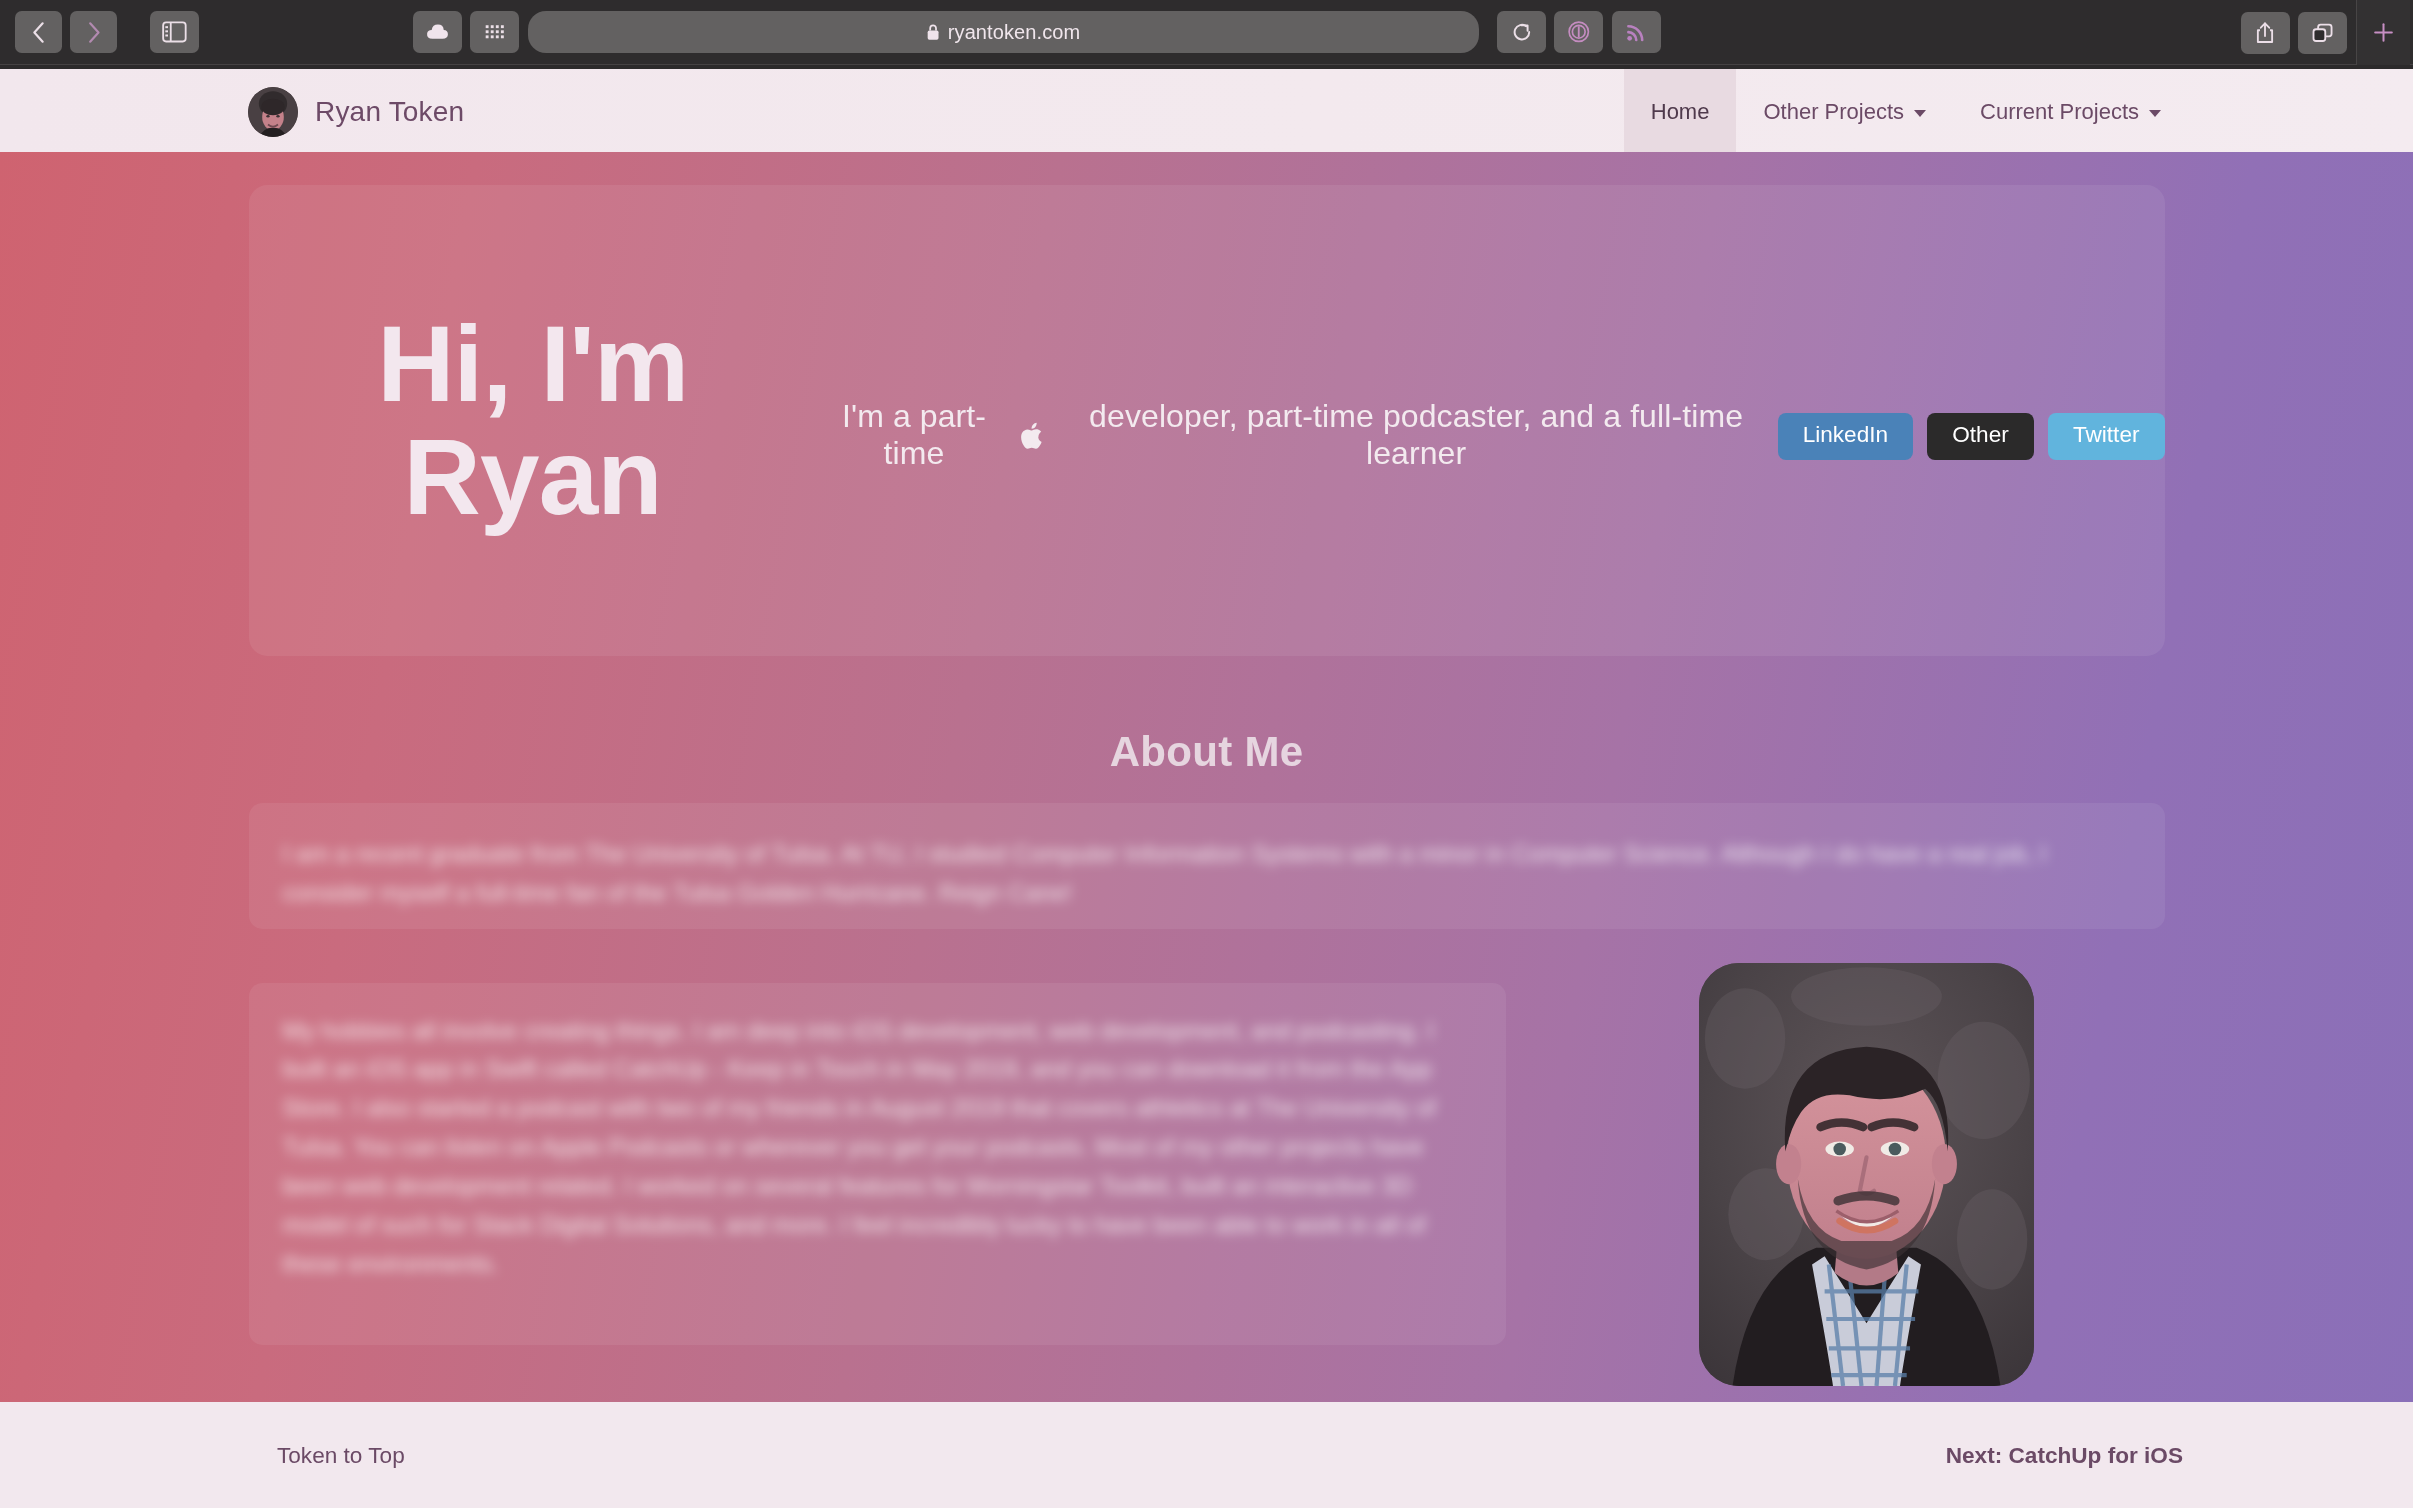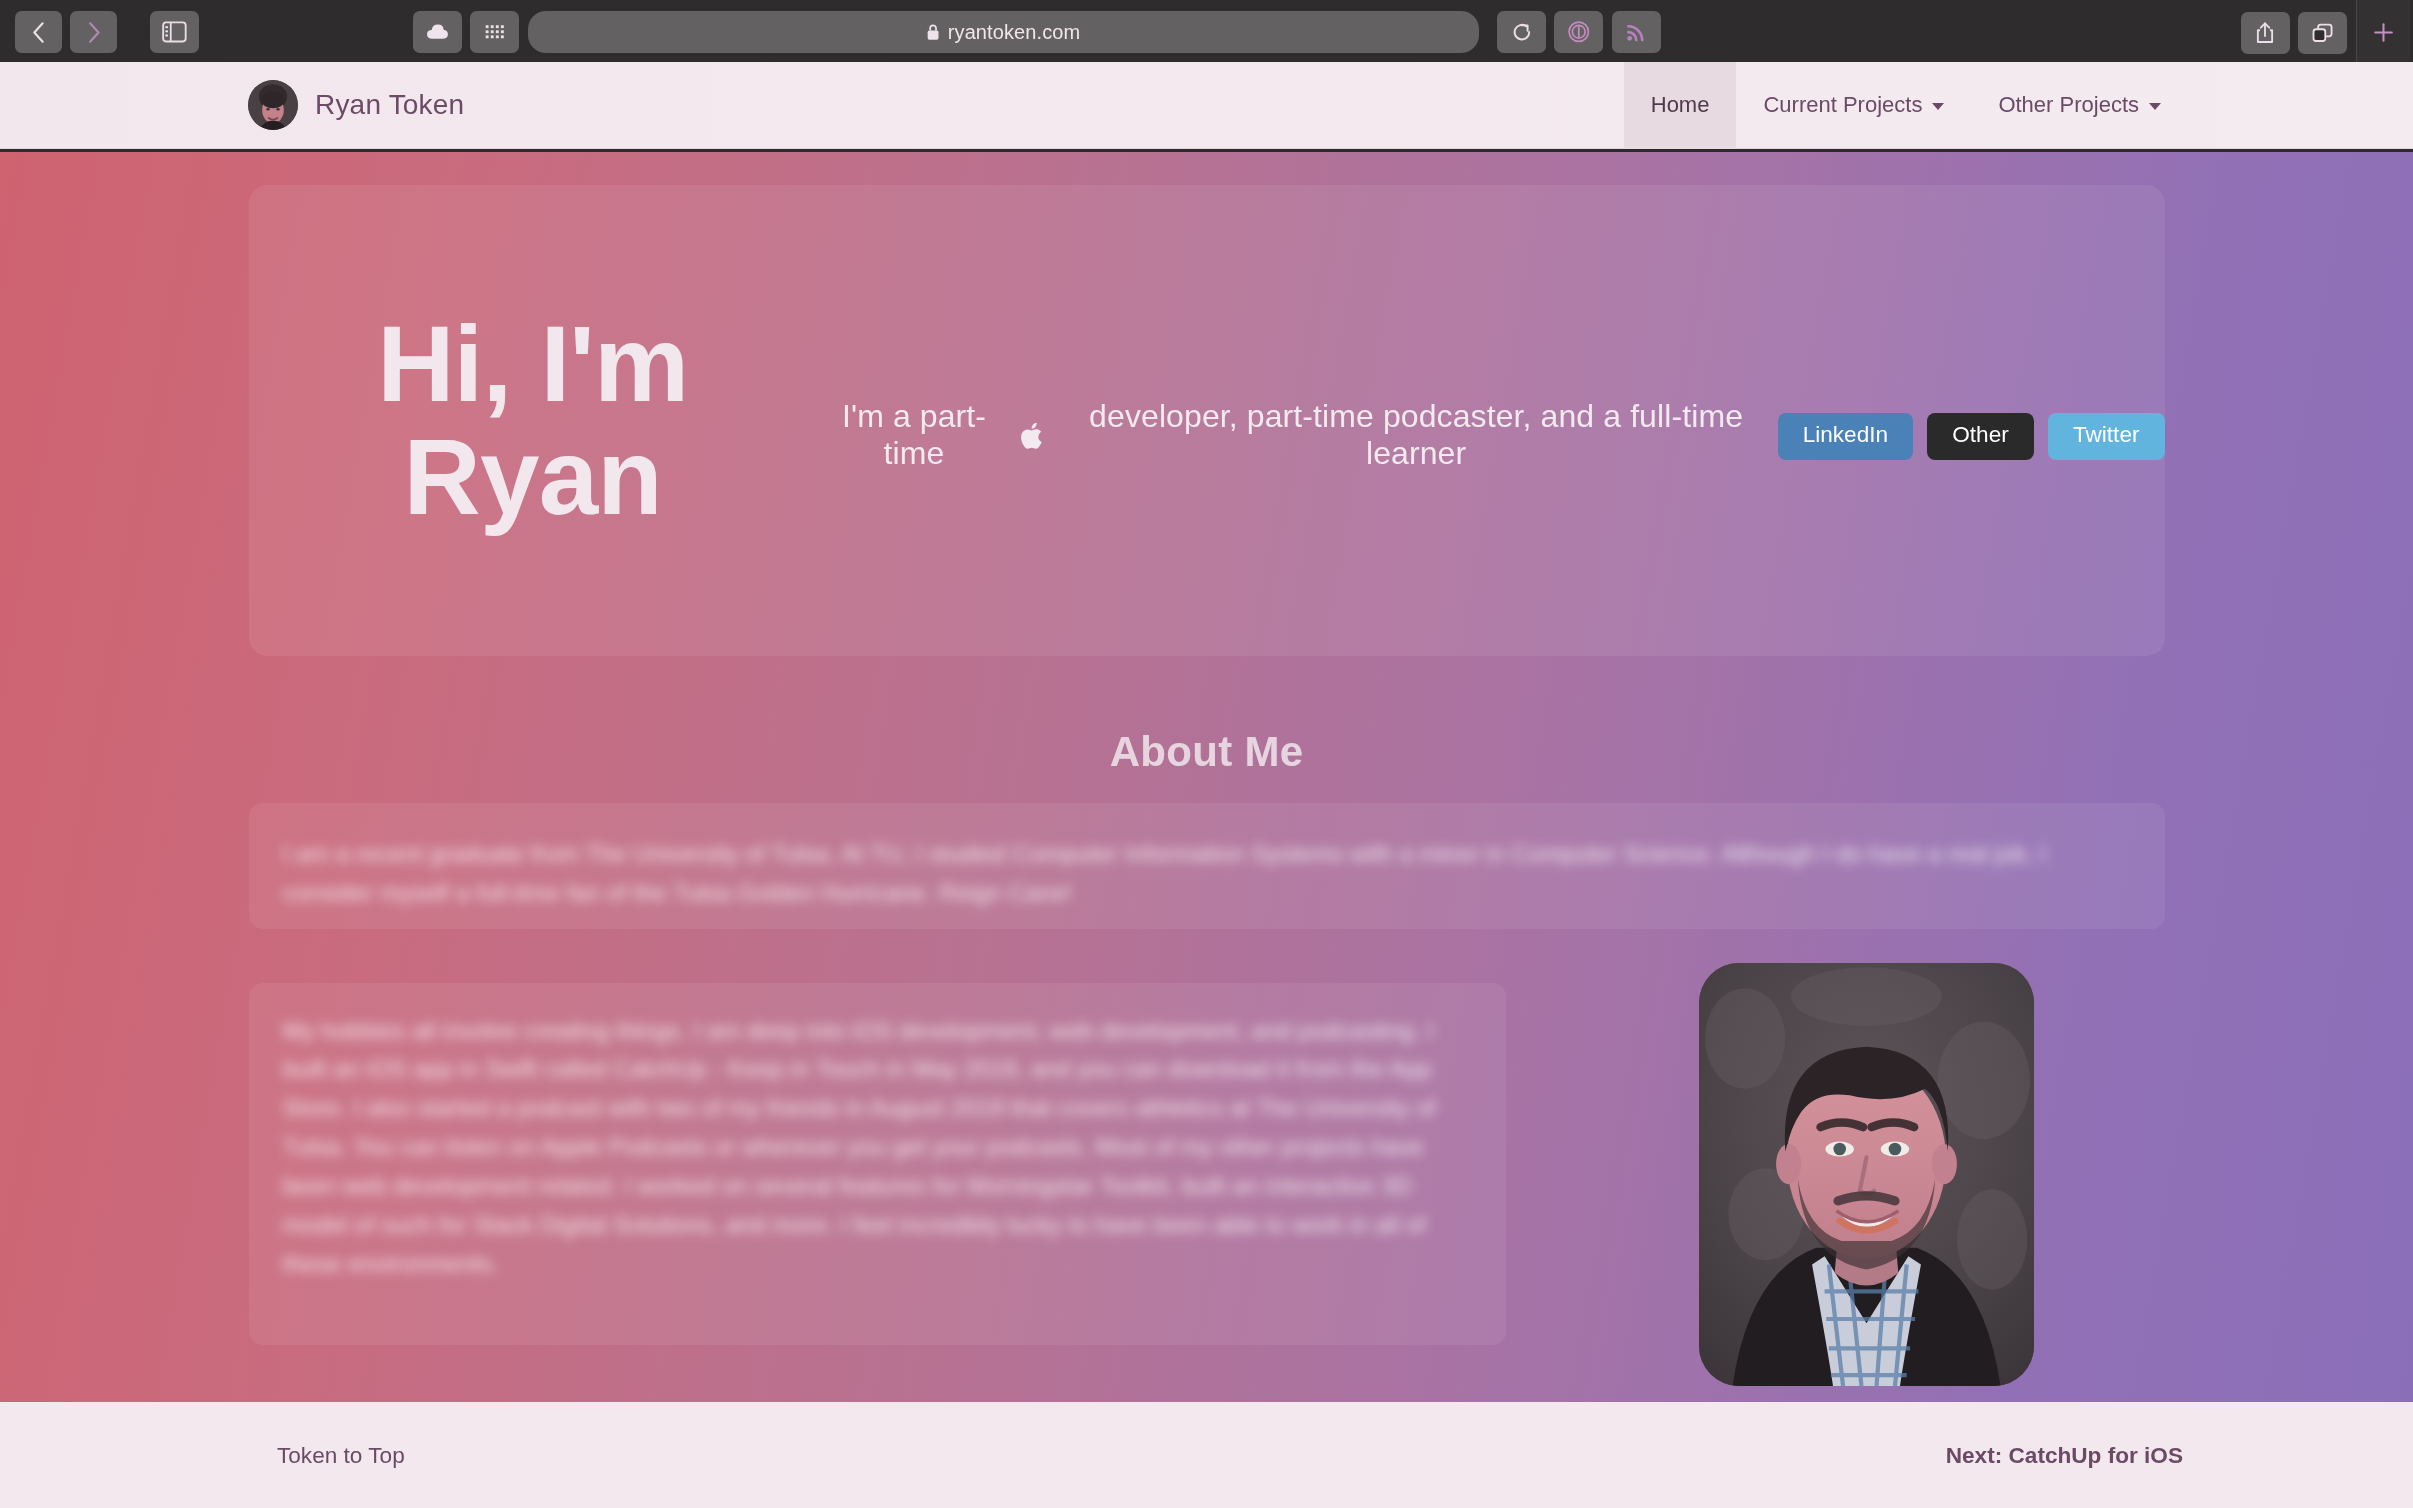--- a/index.html
+++ b/index.html
@@ -54,21 +54,21 @@
   }
   .newtab-btn {
     width: 54px; height: 65px;
     border-left: 0.8px solid #484546;
     display: flex; align-items: center; justify-content: center;
     background: #333132;
   }
 
   
   .site-nav {
-    position: absolute; top: 62px; left: 0;
+    position: absolute; top: 69px; left: 0;
     width: 2413px; height: 87px;
     background: linear-gradient(to right, #f2e7ed 0%, #f3e9ee 55%, #f4ebf0 100%);
     display: flex; align-items: center;
     border-bottom: 0.8px solid #e4d6de;
   }
   .brand {
     display: flex; align-items: center; gap: 17px;
     margin-left: 248px; height: 87px; cursor: pointer;
   }
   .brand-avatar {
@@ -320,25 +320,25 @@
       </svg>
     </div>
     <span class="brand-name">Ryan Token</span>
   </div>
 
   <div class="nav-links">
     <div class="nav-link active">
       <span>Home</span>
     </div>
     <div class="nav-link">
+      <span>Other Projects</span>
+      <span class="caret"></span>
+    </div>
+    <div class="nav-link">
       <span>Current Projects</span>
-      <span class="caret"></span>
-    </div>
-    <div class="nav-link">
-      <span>Other Projects</span>
       <span class="caret"></span>
     </div>
   </div>
 </nav>
 
 <main class="page">
   <div class="container">
 
     <section class="jumbotron">
       <h1 class="hero-title">Hi, I'm Ryan</h1>

